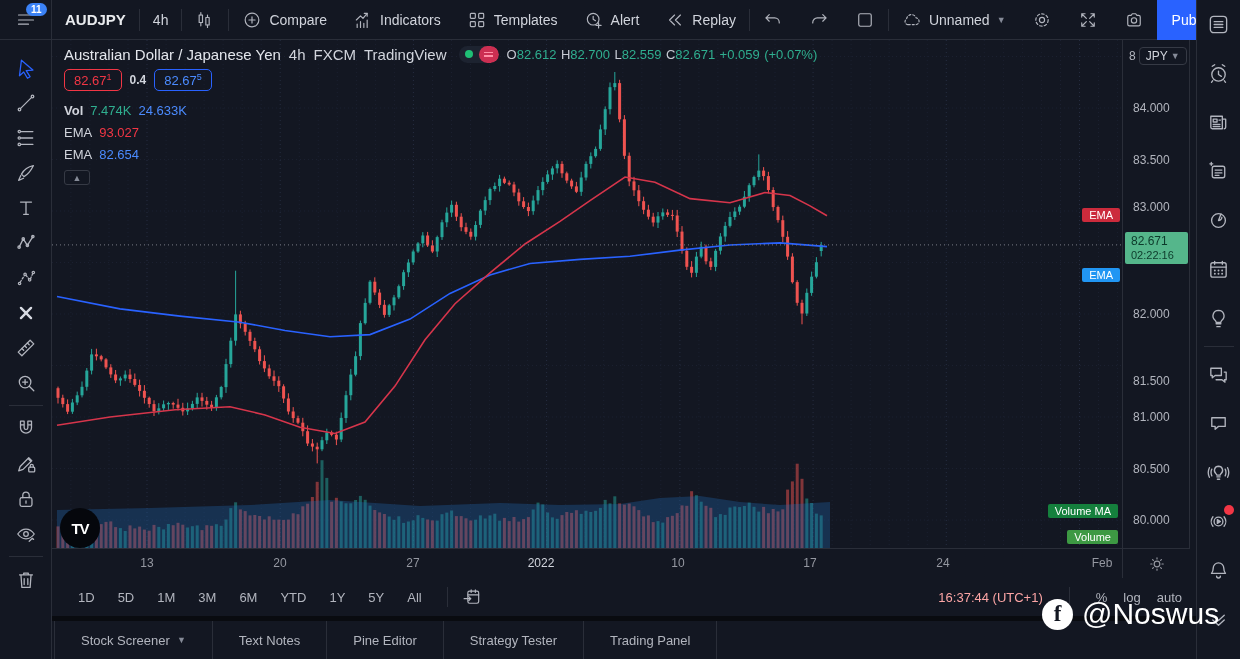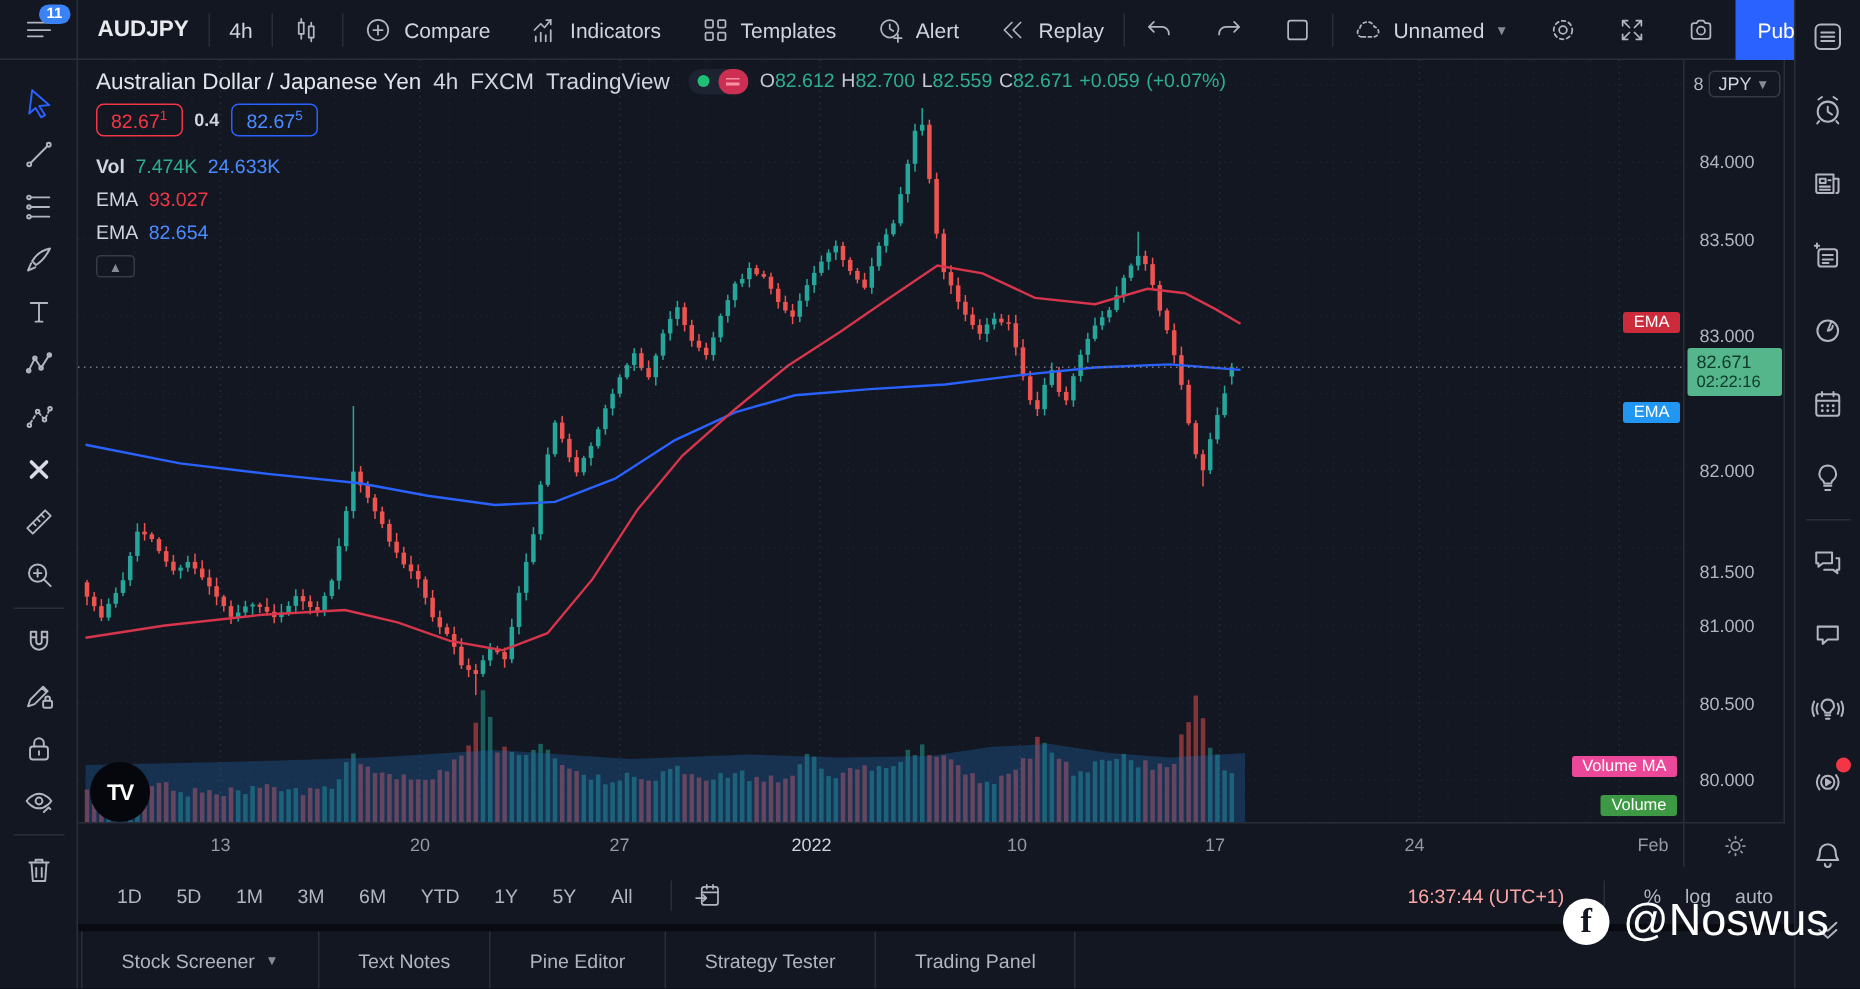--- a/index.html
+++ b/index.html
@@ -61,21 +61,21 @@
   .indrow{display:flex;align-items:center;gap:7px;height:22px;font-size:13px;}
   .indrow .lab{color:#d1d4dc;}
   .v-green{color:#2fae8f;}
   .v-blue{color:#4b8bff;}
   .v-red{color:#f23645;}
   #collapse-btn{width:26px;height:15px;border:1px solid #363a45;border-radius:3px;color:#868b98;font-size:9px;display:flex;align-items:center;justify-content:center;margin-top:5px;cursor:pointer;}
   
   .tag{position:absolute;font-size:11px;color:#fff;padding:1px 7px;border-radius:2px;z-index:6;}
   #tag-ema-red{background:#cc2b3c;right:120px;top:208px;}
   #tag-ema-blue{background:#2196f3;right:120px;top:268px;}
-  #tag-volma{background:#ec4899;right:122px;top:504px;text-align:center;}
+  #tag-volma{background:#15803d;right:122px;top:504px;text-align:center;}
   #tag-vol{background:#3d9943;right:122px;top:530px;}
   #tv-logo{position:absolute;left:8px;top:468px;width:40px;height:40px;border-radius:50%;background:#05070c;display:flex;align-items:center;justify-content:center;color:#fff;font-weight:700;font-size:15px;letter-spacing:-1px;z-index:4;}
   
   #bottombar{position:absolute;left:0;top:578px;width:1196px;height:38px;background:#131722;display:flex;align-items:center;padding:0 14px 0 70px;font-size:13px;z-index:10;}
   .range-btn{padding:4px 8px;margin-right:7px;color:#b2b5be;cursor:pointer;border-radius:4px;}
   .bb-sep{width:1px;height:20px;background:#2a2e39;margin:0 10px;}
   #bb-right{margin-left:auto;display:flex;align-items:center;gap:16px;}
   #clock{color:#fca5a5;cursor:pointer;}
   .scale-btn{color:#b2b5be;cursor:pointer;}
   #tabgap{position:absolute;left:0;top:616px;width:1196px;height:5px;background:#090b10;}
@@ -961,21 +961,21 @@
     <div id="jpy-row">
       <span>8</span>
       <span id="jpy-btn">
           <span>JPY</span>
           <span class="chev">▼</span>
         </span>
     </div>
     <div id="ylabels">
         <div class="yl" style="top: 61px;">84.000</div>
         <div class="yl" style="top: 112.5px;">83.500</div>
-        <div class="yl" style="top: 177px;">83.000</div>
+        <div class="yl" style="top: 160px;">83.000</div>
         <div class="yl" style="top: 267px;">82.000</div>
         <div class="yl" style="top: 334px;">81.500</div>
         <div class="yl" style="top: 370px;">81.000</div>
         <div class="yl" style="top: 421.5px;">80.500</div>
         <div class="yl" style="top: 473px;">80.000</div>
       </div>
     <div id="pricebox">
       <div>82.671</div>
       <div class="cd">02:22:16</div>
     </div>

